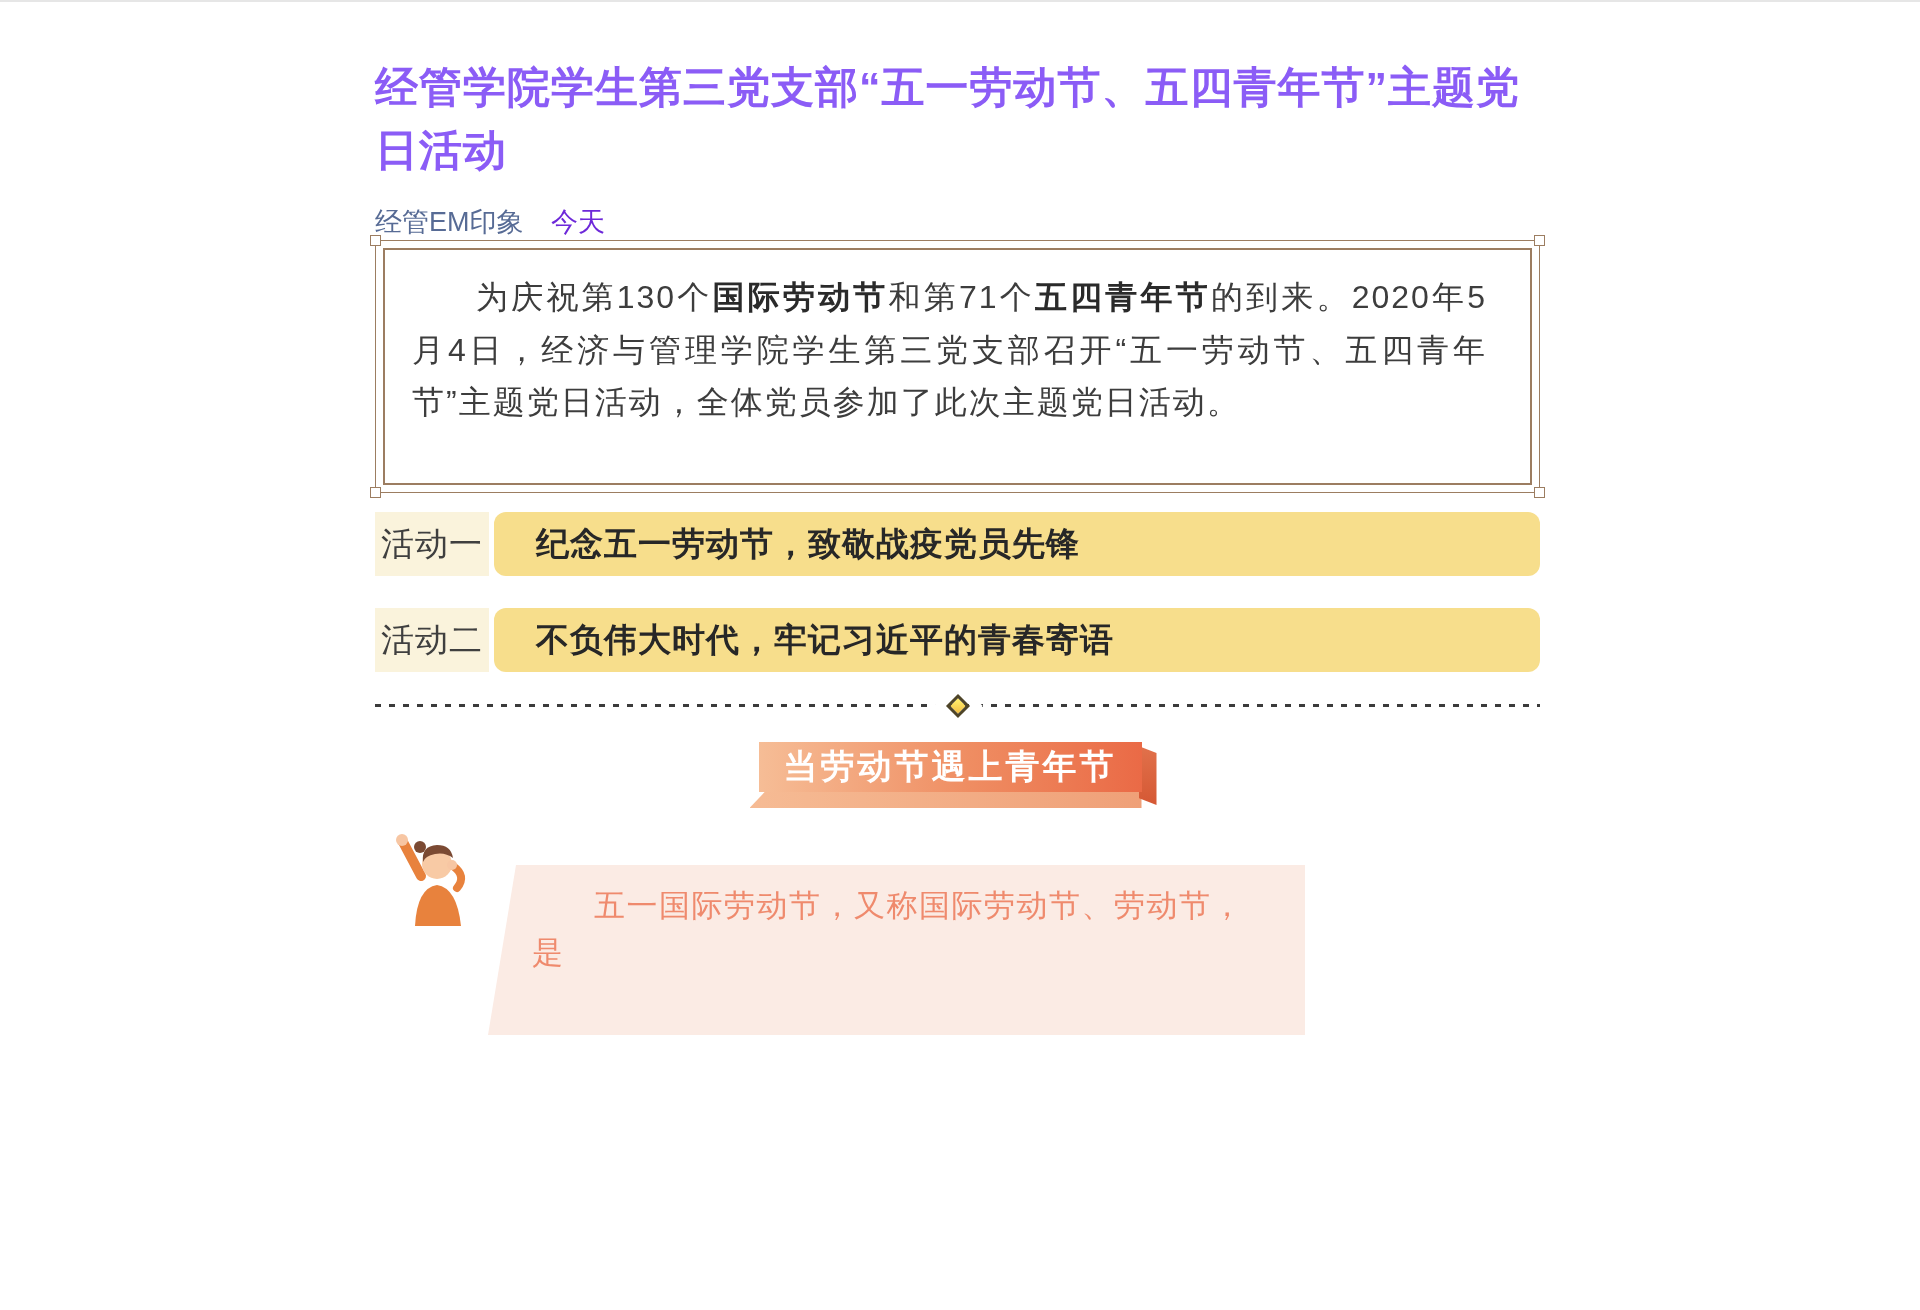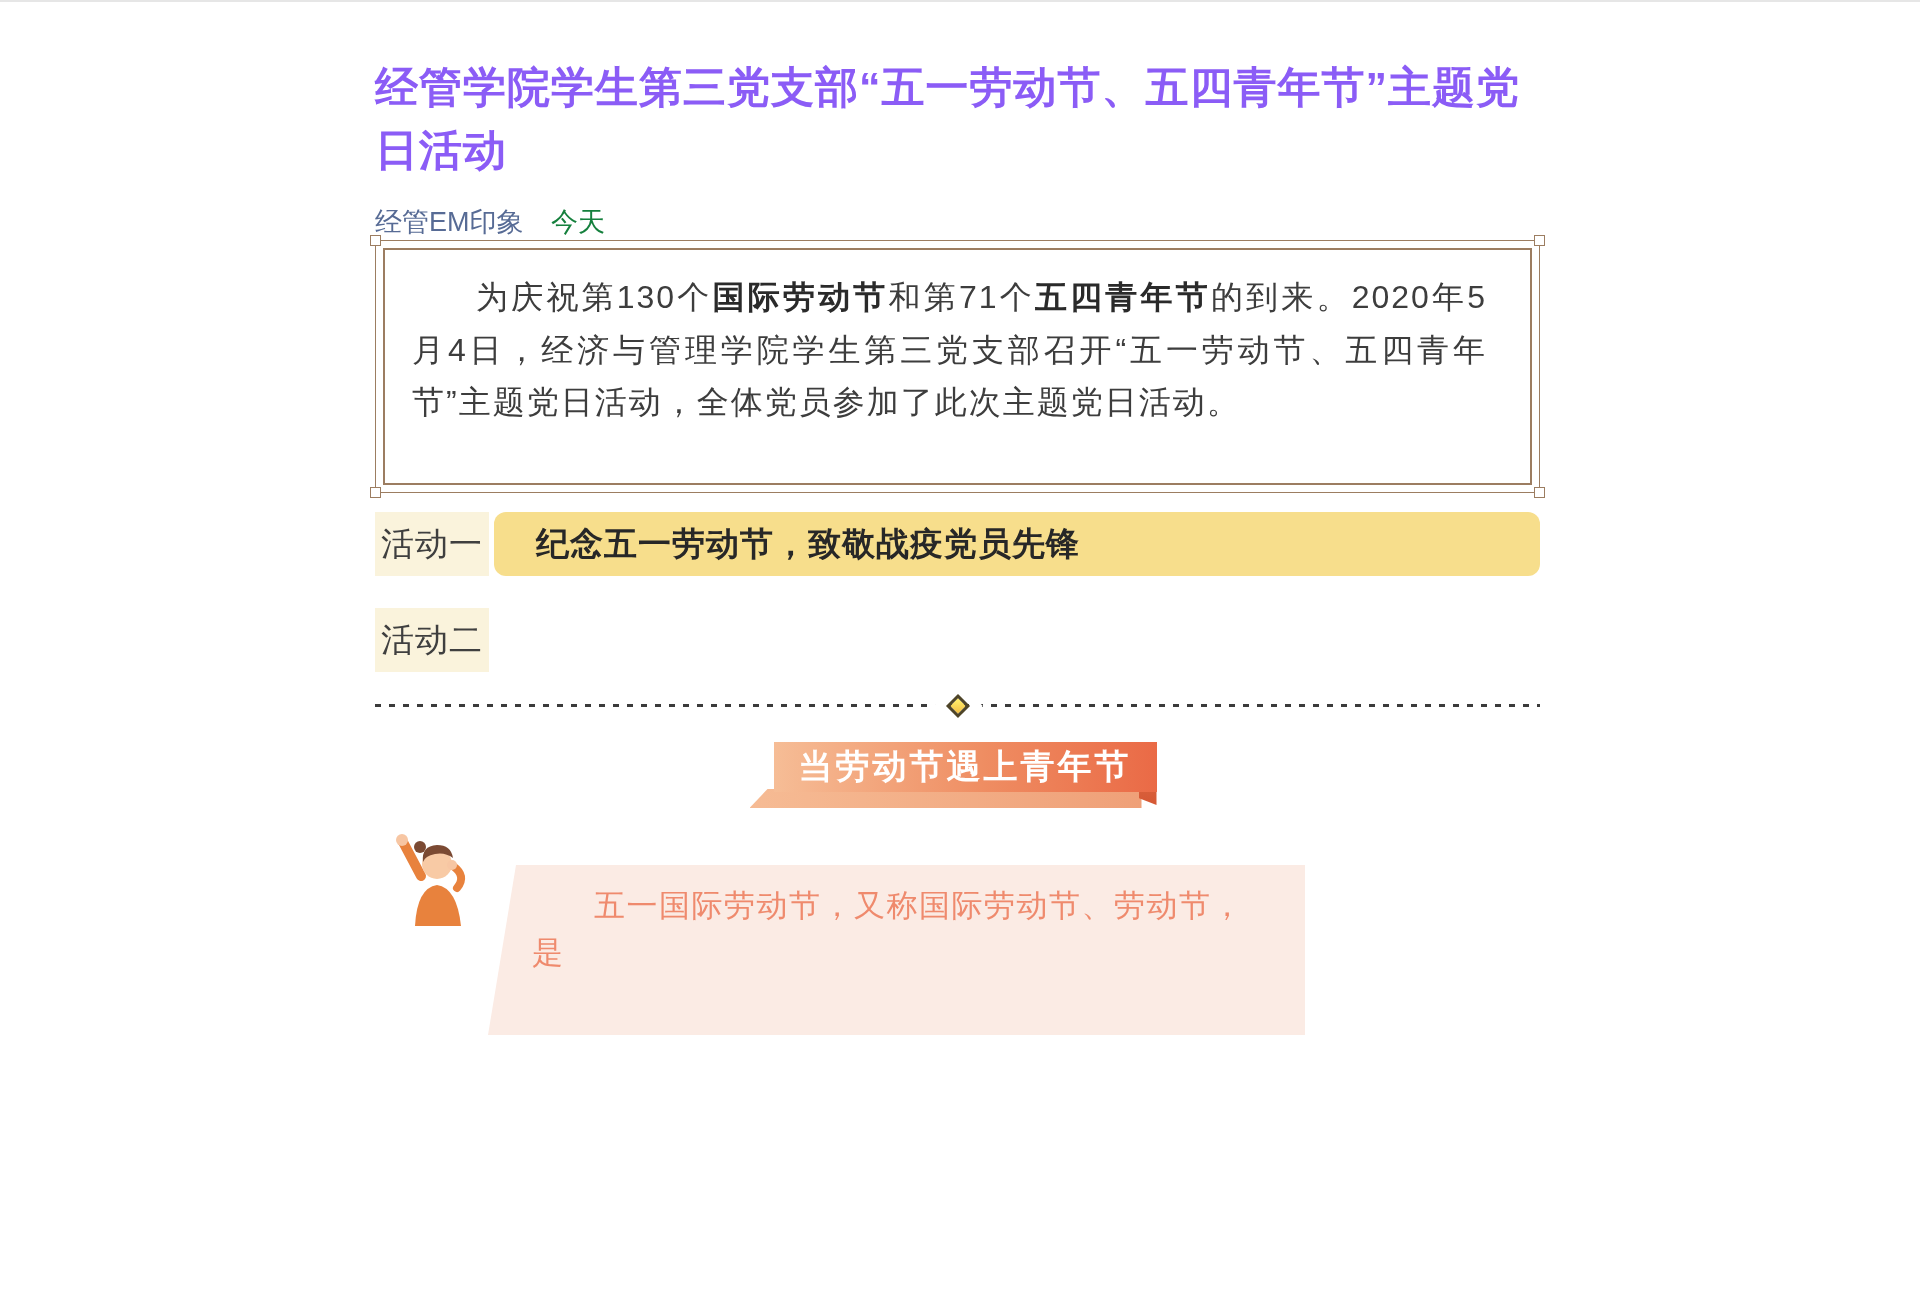--- a/index.html
+++ b/index.html
@@ -15,21 +15,21 @@
 
   
   .title {
     margin-top: 54px;
     width: 1185px;
     font-size: 43px; font-weight: 700; color:#8b5cf6;
     line-height: 63px; letter-spacing: 1px;
   }
   .byline { margin-top: 22px; font-size: 27px; }
   .byline .account { color:#576b95; cursor:pointer; }
-  .byline .date { color:#15803d; margin-left: 20px; font-family: Liberation Serif, serif; }
+  .byline .date { color:#6d28d9; margin-left: 20px; font-family: Liberation Serif, serif; }
 
   
   .follow { margin-top: 86px; display: flex; align-items: center; }
   .follow-bold { font-size: 34px; font-weight: 700; color:#ee4f38; letter-spacing:2px;}
   .follow-reg  { font-size: 34px; font-weight: 400; color:#f0634c; margin-left: 14px; letter-spacing:2px;}
   .follow-diamond {
     width: 17px; height: 17px; margin-left: 26px; flex: none;
     border: 2px solid #ee5743;
     transform: rotate(45deg) scale(0.78, 1.08);
   }
@@ -111,21 +111,21 @@
     position:absolute; left:-9px; top:47px; width: 392px; height: 19px;
     background: linear-gradient(90deg,#f6bb94,#efa078);
     clip-path: polygon(18px 0, 100% 0, 100% 100%, 0 100%);
   }
   .banner3d-side {
     position:absolute; left: 380px; top: 4px; width: 18px; height: 59px;
     background: linear-gradient(180deg,#e1714b,#d55834);
     clip-path: polygon(0 0, 100% 12%, 100% 100%, 0 88%);
   }
   .banner3d-face {
-    position:absolute; left:15px; top:0; width: 383px; height: 50px;
+    position:absolute; left:0; top:0; width: 383px; height: 50px;
     background: linear-gradient(90deg,#f6bd96 0%, #ef8d62 55%, #ea6a46 100%);
     color:#fff; font-size: 34px; font-weight: 700; letter-spacing: 3px;
     display:flex; align-items:center; justify-content:center;
   }
 
   
   .laborday { margin-top: 22px; display: flex; align-items: flex-start; }
   .ld-figure { width: 127px; flex: none; text-align: center; }
   .ld-figure svg { display:block; margin: 0 auto; }
   .ld-box {
@@ -159,20 +159,21 @@
     <span class="corner br"></span>
     <p class="obox-text"><span>为庆祝第130个</span><b>国际劳动节</b><span>和第71个</span><b>五四青年节</b><span>的到来。2020年5月4日，经济与管理学院学生第三党支部召开“五一劳动节、五四青年节”主题党日活动，全体党员参加了此次主题党日活动。</span></p>
   </div>
 
   <div class="act-row first">
     <div class="act-label">活动一</div>
     <div class="act-bar">纪念五一劳动节，致敬战疫党员先锋</div>
   </div>
   <div class="act-row">
     <div class="act-label">活动二</div>
+    <div class="act-bar">不负伟大时代，牢记习近平的青春寄语</div>
   </div>
 
   <div class="divider">
     <div class="divider-line"></div>
     <div class="divider-diamond"></div>
   </div>
 
   <div class="banner3d">
     <div class="banner3d-bottom"></div>
     <div class="banner3d-side"></div>

